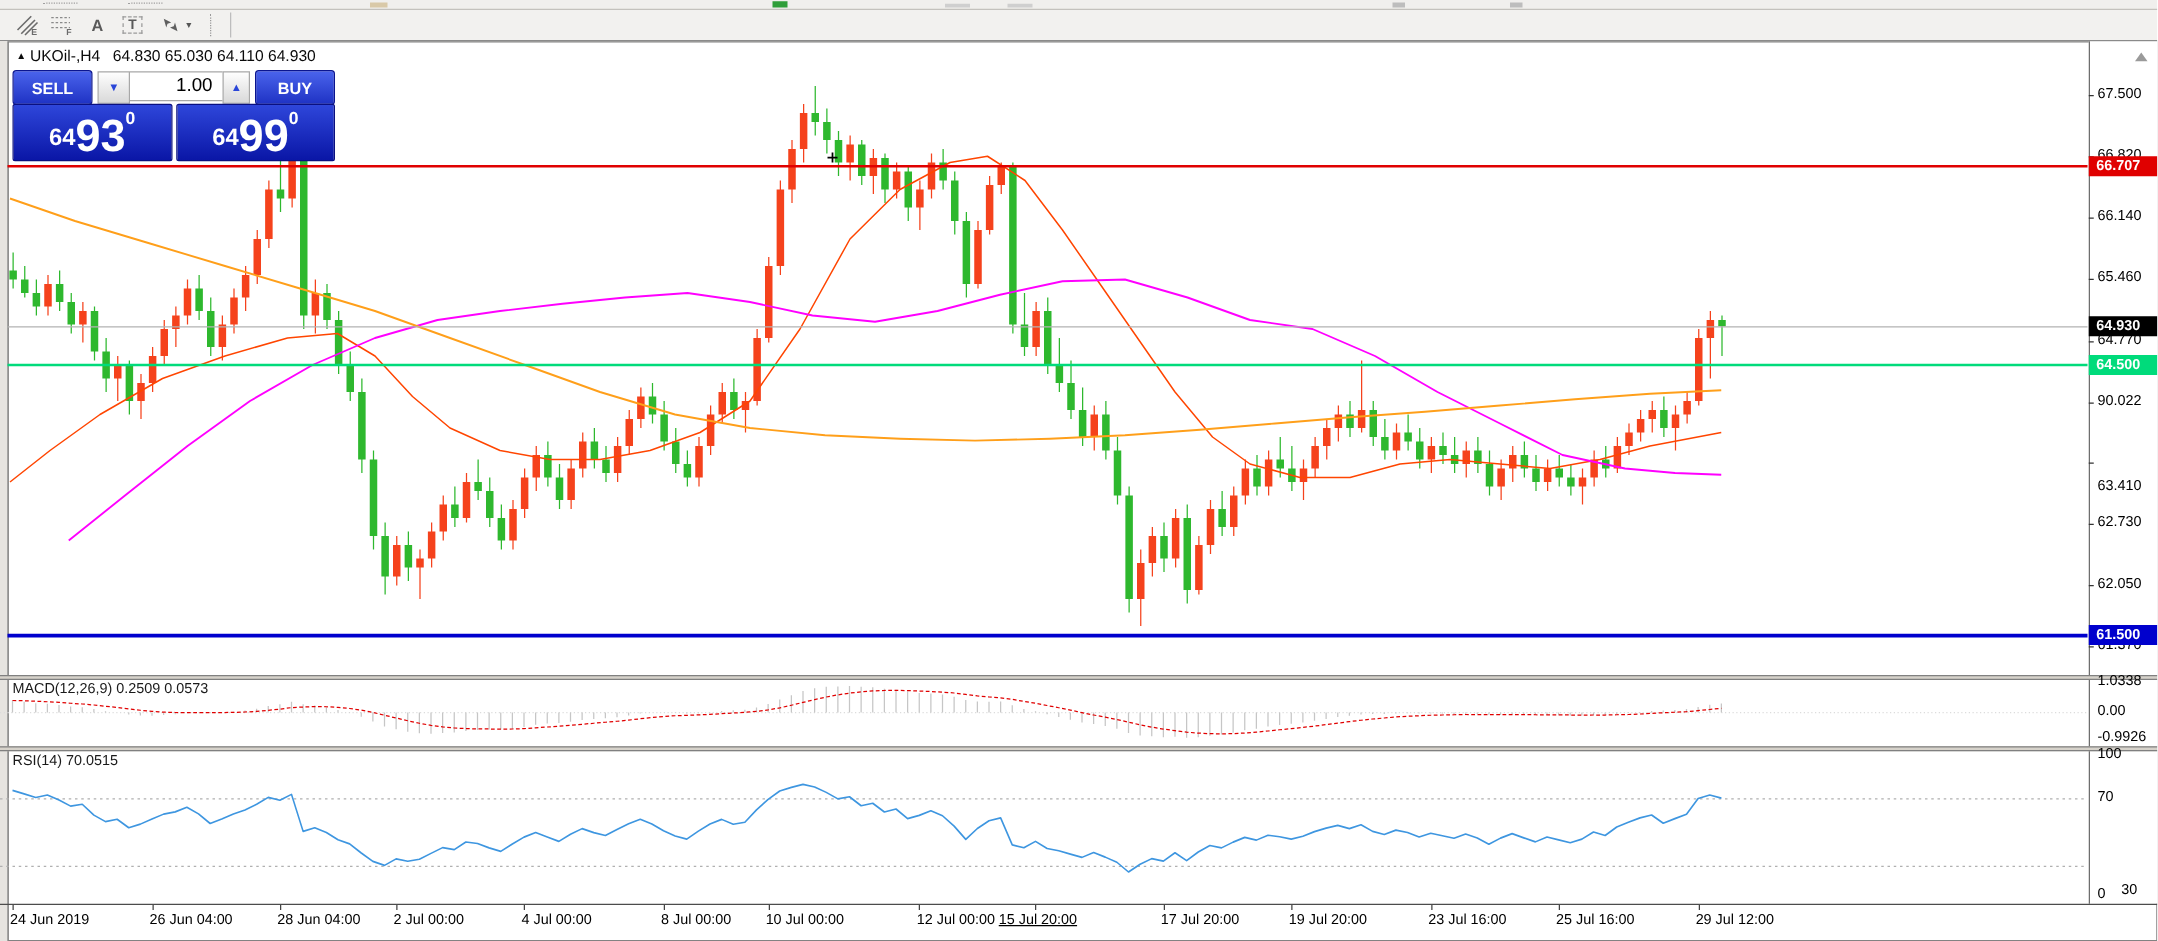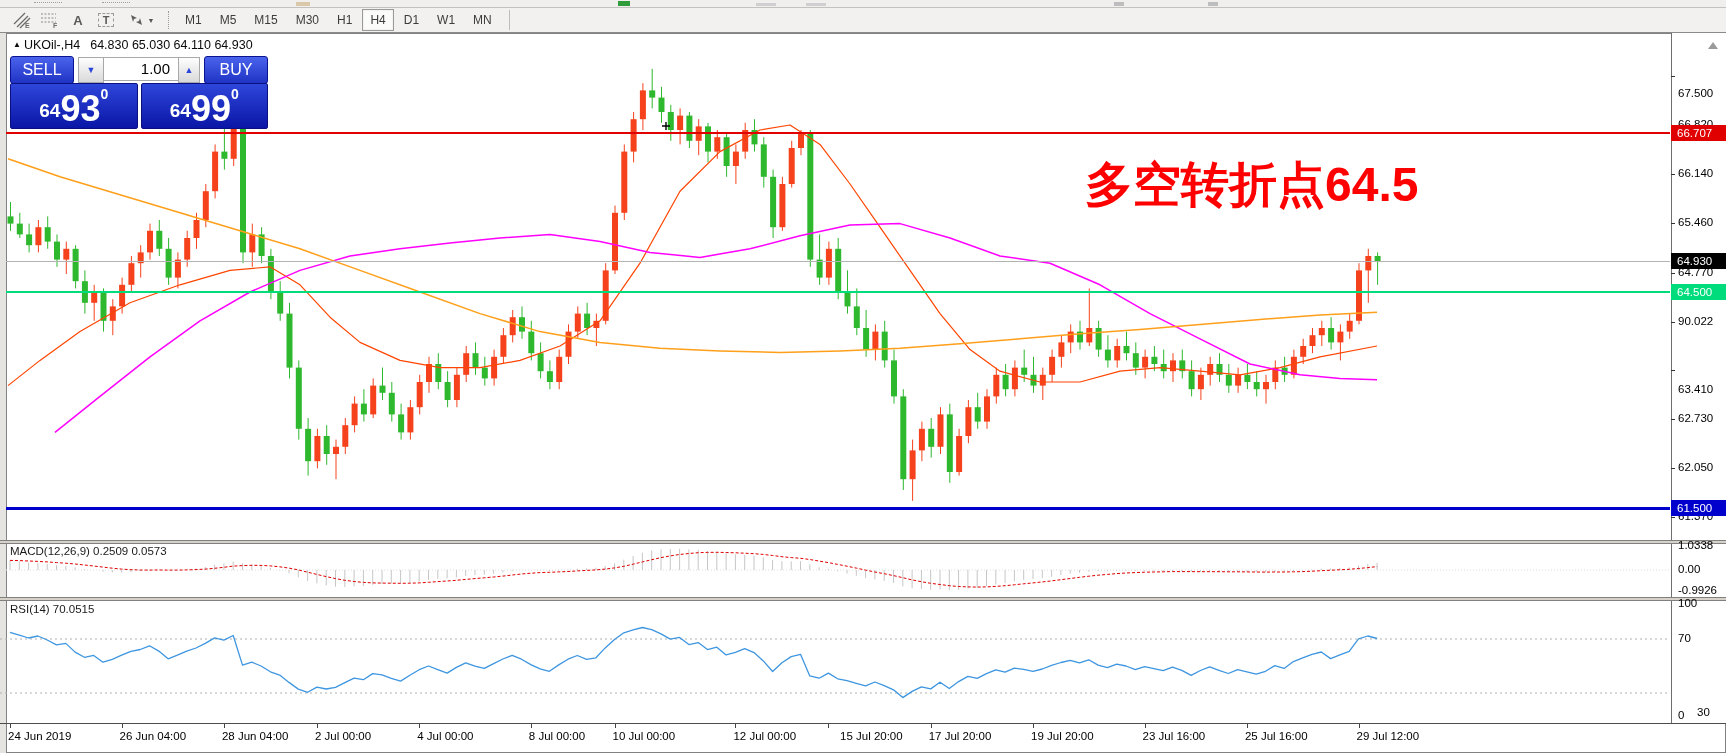--- a/index.html
+++ b/index.html
@@ -21,38 +21,38 @@
   .winborder{position:absolute;left:6px;top:33px;right:0;bottom:0;border:1px solid #828282;pointer-events:none;}
   .leftstrip{position:absolute;left:0;top:33px;width:6px;height:720px;background:#e6e4e0;border-right:1px solid #a8a8a8;}
   .title{position:absolute;left:13px;top:38px;font-size:12.5px;color:#0a0a0a;z-index:6;cursor:pointer;}
   .title .tri{font-size:8px;vertical-align:2px;margin-right:3px;}
   .title .ohlc{margin-left:10px;}
   
   .yaxiscol{position:absolute;left:1671px;top:33px;width:55px;height:690px;background:#fff;border-left:1px solid #6e6e6e;z-index:4;cursor:ns-resize;}
   .ylab{position:absolute;left:1678px;width:47px;height:14px;font-size:11.5px;color:#000;z-index:5;white-space:nowrap;}
   .ytick{position:absolute;left:1671px;width:4px;height:1px;background:#333;z-index:5;}
   .badge{position:absolute;left:1671px;width:55px;height:16px;line-height:16px;padding-left:6px;box-sizing:border-box;
-         font-size:11.5px;color:#fff;z-index:6;white-space:nowrap;}
+         font-size:11.5px;color:#fff;z-index:6;white-space:nowrap;font-weight:bold;}
   
   .hline{position:absolute;left:6px;width:1664px;z-index:2;}
   
   .psep{position:absolute;left:0;width:1726px;height:2px;background:#d6d2ca;border-top:1px solid #808080;border-bottom:1px solid #808080;z-index:5;}
   .panelabel{position:absolute;font-size:11.5px;color:#1a1a1a;z-index:5;white-space:nowrap;}
   .timesep{position:absolute;left:0;top:723px;width:1726px;height:1px;background:#4c4c4c;z-index:5;}
   .taxlab{position:absolute;top:730px;font-size:11.5px;color:#000;white-space:nowrap;z-index:5;}
   .ttick{position:absolute;top:724px;width:1px;height:4px;background:#444;z-index:5;}
   svg.pane{position:absolute;left:0;z-index:1;}
   
   .annot{position:absolute;z-index:3;font-weight:bold;line-height:1;white-space:nowrap;
          font-family:"Liberation Sans","DejaVu Sans",sans-serif;}
   
   .trade{position:absolute;left:10px;top:56px;width:258px;z-index:7;}
   .trow1{display:flex;height:26px;}
-  .tbtn{width:62px;height:26px;border:1px solid #0a1490;border-radius:3px;color:#fff;font-size:16px;
-        background:linear-gradient(#4a63ec,#1f33c4);display:flex;align-items:center;justify-content:center;cursor:pointer;}
+  .tbtn{width:62px;height:26px;border:1px solid #0a1490;border-radius:3px;color:#fff;font-size:13px;
+        background:linear-gradient(#4a63ec,#1f33c4);display:flex;align-items:center;justify-content:center;cursor:pointer;font-weight:bold;}
   .spin{width:24px;height:24px;border:1px solid #a8a8a8;background:linear-gradient(#fefefe,#d9d9d9);
         color:#2a46d8;font-size:9px;display:flex;align-items:center;justify-content:center;cursor:pointer;margin:1px 0;}
   .vol{flex:1;height:22px;margin:1px 0;border:1px solid #a8a8a8;border-left:none;border-right:none;background:#fff;
        font-size:15px;color:#000;text-align:right;padding:0 8px;line-height:22px;}
   .spin.up{width:20px;}
   .trow2{display:flex;margin-top:1px;height:46px;gap:3px;}
   .pricebox{flex:1;background:linear-gradient(#2e46da,#0a16a6);border:1px solid #0a1080;border-radius:2px;
             color:#fff;display:flex;align-items:flex-end;justify-content:center;padding-bottom:3px;cursor:pointer;}
   .pb-small{font-size:19px;font-weight:bold;margin-bottom:3px;}
   .pb-big{font-size:36px;font-weight:bold;line-height:0.9;}
@@ -107,31 +107,20 @@
     <div class="toolbtn" style="width:40px">
       <svg width="18" height="16" viewBox="0 0 18 16">
           <g fill="#5f5f5f">
         <path d="M3 3 l6 3 -3 1 -1 3 z"></path>
             <path d="M14 13 l-6 -3 3 -1 1 -3 z"></path>
           </g>
         </svg>
       <span style="font-size:7px;color:#555;margin-left:2px;">▼</span>
     </div>
     <div class="tsep"></div>
-    <div id="tf" style="display:flex;align-items:center;">
-        <div class="tfbtn">M1</div>
-        <div class="tfbtn">M5</div>
-        <div class="tfbtn">M15</div>
-        <div class="tfbtn">M30</div>
-        <div class="tfbtn">H1</div>
-        <div class="tfbtn sel">H4</div>
-        <div class="tfbtn">D1</div>
-        <div class="tfbtn">W1</div>
-        <div class="tfbtn">MN</div>
-      </div>
     <div class="tsep2"></div>
   </div>
 
   <div class="leftstrip"></div>
   <div class="winborder"></div>
   <div class="scrollind"></div>
 
   <div class="title">
     <span class="tri">▲</span><span>UKOil-,H4</span><span class="ohlc">64.830 65.030 64.110 64.930</span>
   </div>
@@ -614,37 +603,37 @@
       <div class="taxlab" style="left: 314.9px;">2 Jul 00:00</div>
       <div class="ttick" style="left: 419.2px;"></div>
       <div class="taxlab" style="left: 417.2px;">4 Jul 00:00</div>
       <div class="ttick" style="left: 530.8px;"></div>
       <div class="taxlab" style="left: 528.8px;">8 Jul 00:00</div>
       <div class="ttick" style="left: 614.5px;"></div>
       <div class="taxlab" style="left: 612.5px;">10 Jul 00:00</div>
       <div class="ttick" style="left: 735.4px;"></div>
       <div class="taxlab" style="left: 733.4px;">12 Jul 00:00</div>
       <div class="ttick" style="left: 828.4px;"></div>
-      <div class="taxlab" style="left: 840px;">15 Jul 20:00</div>
+      <div class="taxlab" style="left: 799px; text-decoration: underline;">15 Jul 20:00</div>
       <div class="ttick" style="left: 930.7px;"></div>
       <div class="taxlab" style="left: 928.7px;">17 Jul 20:00</div>
       <div class="ttick" style="left: 1033px;"></div>
       <div class="taxlab" style="left: 1031px;">19 Jul 20:00</div>
       <div class="ttick" style="left: 1144.6px;"></div>
       <div class="taxlab" style="left: 1142.6px;">23 Jul 16:00</div>
       <div class="ttick" style="left: 1246.9px;"></div>
       <div class="taxlab" style="left: 1244.9px;">25 Jul 16:00</div>
       <div class="ttick" style="left: 1358.5px;"></div>
       <div class="taxlab" style="left: 1356.5px;">29 Jul 12:00</div>
     </div>
 
   <div class="yaxiscol"></div>
   <div id="ylabs">
       <div class="ytick" style="top: 76px;"></div>
-      <div class="ylab" style="top: 69px; margin-top: 18px;">67.500</div>
+      <div class="ylab" style="top: 69px;">67.500</div>
       <div class="ytick" style="top: 124.96px;"></div>
       <div class="ylab" style="top: 117.96px;">66.820</div>
       <div class="ytick" style="top: 173.92px;"></div>
       <div class="ylab" style="top: 166.92px;">66.140</div>
       <div class="ytick" style="top: 222.88px;"></div>
       <div class="ylab" style="top: 215.88px;">65.460</div>
       <div class="ytick" style="top: 272.56px;"></div>
       <div class="ylab" style="top: 265.56px;">64.770</div>
       <div class="ytick" style="top: 321.52px;"></div>
       <div class="ylab" style="top: 314.52px;">90.022</div>
@@ -664,21 +653,20 @@
       <div class="ylab" style="top: 563px;">0.00</div>
       <div class="ylab" style="top: 584px;">-0.9926</div>
       <div class="ylab" style="top: 597px;">100</div>
       <div class="ylab" style="top: 632px;">70</div>
       <div class="ylab" style="top: 706px; margin-left: 19px;">30</div>
       <div class="ylab" style="top: 709px;">0</div>
     </div>
 
   <div id="overlays"></div>
 
-  <div class="annot" id="annot" style="left: 1085px; top: 161px; font-size: 48px; color: rgb(255, 0, 0);">多空转折点64.5</div>
 
   <div class="trade">
     <div class="trow1">
       <div class="tbtn">SELL</div>
       <div style="width:4px"></div>
       <div class="spin">▼</div>
       <div class="vol">1.00</div>
       <div class="spin up">▲</div>
       <div style="width:4px"></div>
       <div class="tbtn">BUY</div>

